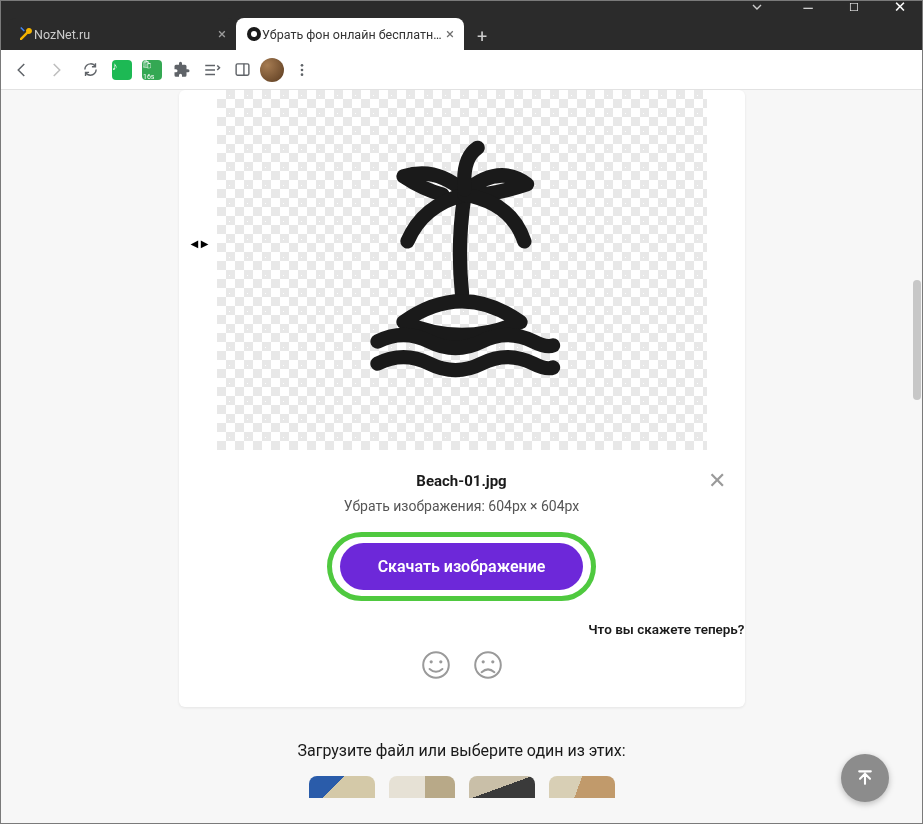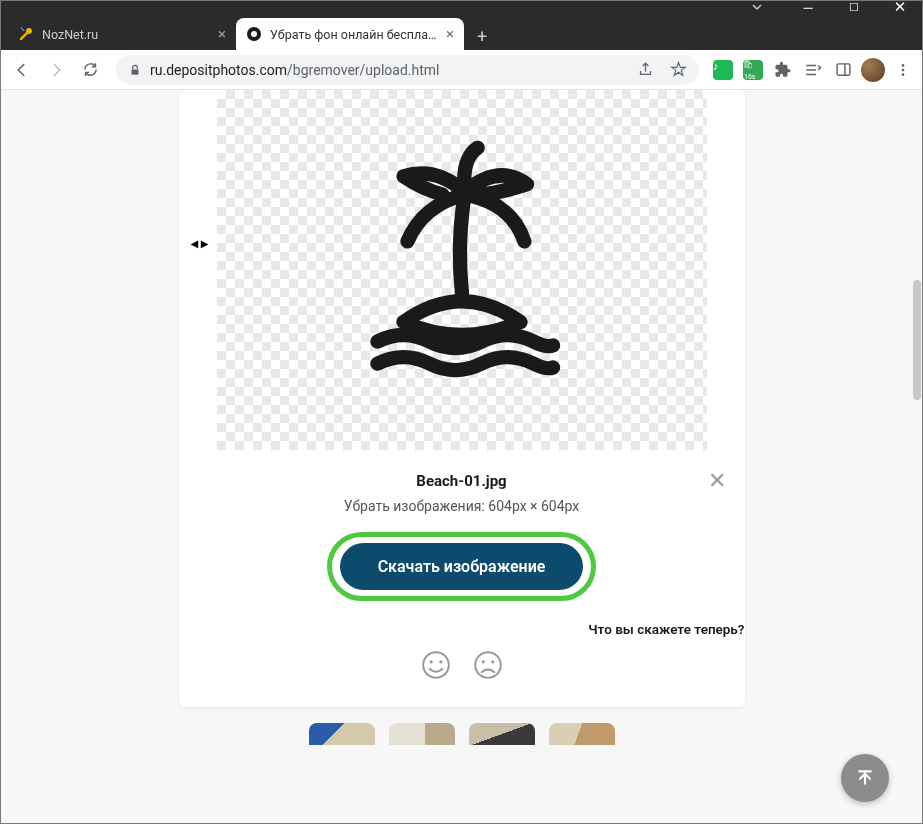--- a/index.html
+++ b/index.html
@@ -2,21 +2,21 @@
 <html><head>
 <meta charset="utf-8">
 <style>
 * { margin: 0; padding: 0; box-sizing: border-box; font-family: -apple-system, BlinkMacSystemFont, "Segoe UI", Roboto, Arial, sans-serif; }
 body { background: #fff; width: 923px; height: 824px; overflow: hidden; position: relative; }
 
 .window-top { background: #2b2b2b; display: flex; align-items: center; height: 14px; }
 
 
 .tabstrip { background: #2b2b2b; height: 36px; display: flex; align-items: flex-end; padding-left: 8px; }
-.tab { height: 32px; border-radius: 8px 8px 0 0; display: flex; align-items: center; padding: 0 10px; gap: 8px; font-size: 12.5px; position: relative; min-width: 0; justify-content: flex-end; }
+.tab { height: 32px; border-radius: 8px 8px 0 0; display: flex; align-items: center; padding: 0 10px; gap: 0; font-size: 12.5px; position: relative; min-width: 0; justify-content: flex-end; }
 .tab.inactive { background: #2b2b2b; color: #ccc; width: 228px; }
 .tab.active { background: #fff; color: #333; width: 228px; }
 .tab-favicon { width: 16px; height: 16px; flex-shrink: 0; }
 .tab-title { white-space: nowrap; overflow: hidden; text-overflow: ellipsis; flex: 1; }
 .tab-close { font-size: 15px; color: inherit; opacity: .7; cursor: pointer; flex-shrink: 0; }
 .newtab { width: 28px; height: 28px; display: flex; align-items: center; justify-content: center; color: #ccc; font-size: 18px; cursor: pointer; margin-left: 4px; }
 
 
 .toolbar { background: #fff; height: 40px; display: flex; align-items: center; padding: 0 8px; gap: 6px; border-bottom: 1px solid #e2e2e2; }
 .nav-btn { width: 28px; height: 28px; display: flex; align-items: center; justify-content: center; color: #5f6368; cursor: pointer; border-radius: 50%; }
@@ -50,21 +50,21 @@
 }
 .slider-handle { position: absolute; left: 12px; top: 148px; display: flex; gap: 2px; color: #000; font-size: 10px; cursor: ew-resize; }
 
 .filename { text-align: center; font-weight: 700; font-size: 15px; margin-top: 22px; color: #1a1a1a; }
 .dims { text-align: center; font-size: 14px; color: #555; margin-top: 8px; }
 
 .close-card { position: absolute; right: 18px; top: 378px; color: #9a9a9a; font-size: 22px; cursor: pointer; }
 
 .dl-wrap { display: flex; justify-content: center; margin-top: 18px; }
 .dl-highlight { border: 5px solid #4fc93f; border-radius: 36px; padding: 6px 8px; }
-.dl-btn { background: #0c4a6e; color: #fff; border: none; border-radius: 26px; padding: 14px 38px; font-size: 16px; font-weight: 600; cursor: pointer; }
+.dl-btn { background: #6d28d9; color: #fff; border: none; border-radius: 26px; padding: 14px 38px; font-size: 16px; font-weight: 600; cursor: pointer; }
 
 .feedback-q { text-align: right; font-size: 13.5px; font-weight: 600; color: #1a1a1a; margin-top: 20px; }
 .faces { display: flex; justify-content: center; gap: 20px; margin-top: 12px; }
 .face { width: 32px; height: 32px; color: #9a9a9a; cursor: pointer; }
 
 .upload-prompt { text-align: center; font-size: 16px; color: #1a1a1a; margin-top: 34px; }
 .thumbs { display: flex; justify-content: center; gap: 14px; margin-top: 16px; }
 .thumb { width: 66px; height: 22px; border-radius: 8px 8px 0 0; overflow: hidden; cursor: pointer; }
 .t1 { background: linear-gradient(135deg, #2a5caa 40%, #d4c9a8 40%); }
 .t2 { background: linear-gradient(90deg, #e6e1d5 55%, #b8a988 55%); }
@@ -121,34 +121,20 @@
     <svg width="18" height="18" viewBox="0 0 24 24">
         <path d="M9 4l8 8-8 8" stroke="#bdbdbd" stroke-width="2" fill="none"></path>
       </svg>
   </div>
   <div class="nav-btn">
     <svg width="17" height="17" viewBox="0 0 24 24">
         <path d="M4 12a8 8 0 018-8 8 8 0 017 4M20 12a8 8 0 01-8 8 8 8 0 01-7-4" stroke="#5f6368" stroke-width="2" fill="none"></path>
         <path d="M19 3v5h-5M5 21v-5h5" stroke="#5f6368" stroke-width="2" fill="none"></path>
       </svg>
   </div>
-  <div class="omnibox">
-    <svg width="14" height="14" viewBox="0 0 24 24">
-        <rect x="6" y="11" width="12" height="9" rx="2" fill="#5f6368"></rect>
-        <path d="M8 11V8a4 4 0 118 0v3" stroke="#5f6368" stroke-width="2" fill="none"></path>
-      </svg>
-    <span class="url"><span>ru.depositphotos.com</span><span class="dim">/bgremover/upload.html</span></span>
-    <div style="flex:1"></div>
-    <svg width="17" height="17" viewBox="0 0 24 24" style="color:#5f6368">
-        <path d="M12 3v12M8 7l4-4 4 4M5 14v5h14v-5" stroke="currentColor" stroke-width="1.8" fill="none"></path>
-      </svg>
-    <svg width="17" height="17" viewBox="0 0 24 24" style="color:#5f6368;margin-left:8px">
-        <path d="M12 2l2.5 7h7l-5.7 4.3 2.2 7-6-4.5-6 4.5 2.2-7L2.5 9h7z" stroke="currentColor" stroke-width="1.6" fill="none"></path>
-      </svg>
-  </div>
   <div class="ext-icon">
       <div class="ext-green">♪</div>
     </div>
   <div class="ext-icon">
       <div class="ext-green2">🛍</div>
     </div>
   <div class="ext-icon" style="color:#5f6368">
     <svg width="18" height="18" viewBox="0 0 24 24">
         <path d="M20 11h-2V7a2 2 0 00-2-2h-4V3a2 2 0 10-4 0v2H4a2 2 0 00-2 2v4h2a2 2 0 110 4H2v4a2 2 0 002 2h4v-2a2 2 0 114 0v2h4a2 2 0 002-2v-4h2a2 2 0 100-4z" fill="#5f6368"></path>
       </svg>
@@ -222,20 +208,21 @@
       </svg>
       <svg class="face" viewBox="0 0 40 40">
         <circle cx="20" cy="20" r="16" stroke="#9a9a9a" stroke-width="2.5" fill="none"></circle>
         <circle cx="14" cy="16" r="2" fill="#9a9a9a"></circle>
           <circle cx="26" cy="16" r="2" fill="#9a9a9a"></circle>
         <path d="M12 29 Q20 22 28 29" stroke="#9a9a9a" stroke-width="2.5" fill="none" stroke-linecap="round"></path>
       </svg>
     </div>
   </div>
 
+  <div class="upload-prompt">Загрузите файл или выберите один из этих:</div>
   <div class="thumbs">
     <div class="thumb t1"></div>
     <div class="thumb t2"></div>
     <div class="thumb t3"></div>
     <div class="thumb t4"></div>
   </div>
 
   <div class="fab">
     <svg width="20" height="20" viewBox="0 0 24 24">
         <path d="M12 19V7M6 13l6-6 6 6M5 4h14" stroke="#fff" stroke-width="2.5" fill="none" stroke-linecap="round"></path>

